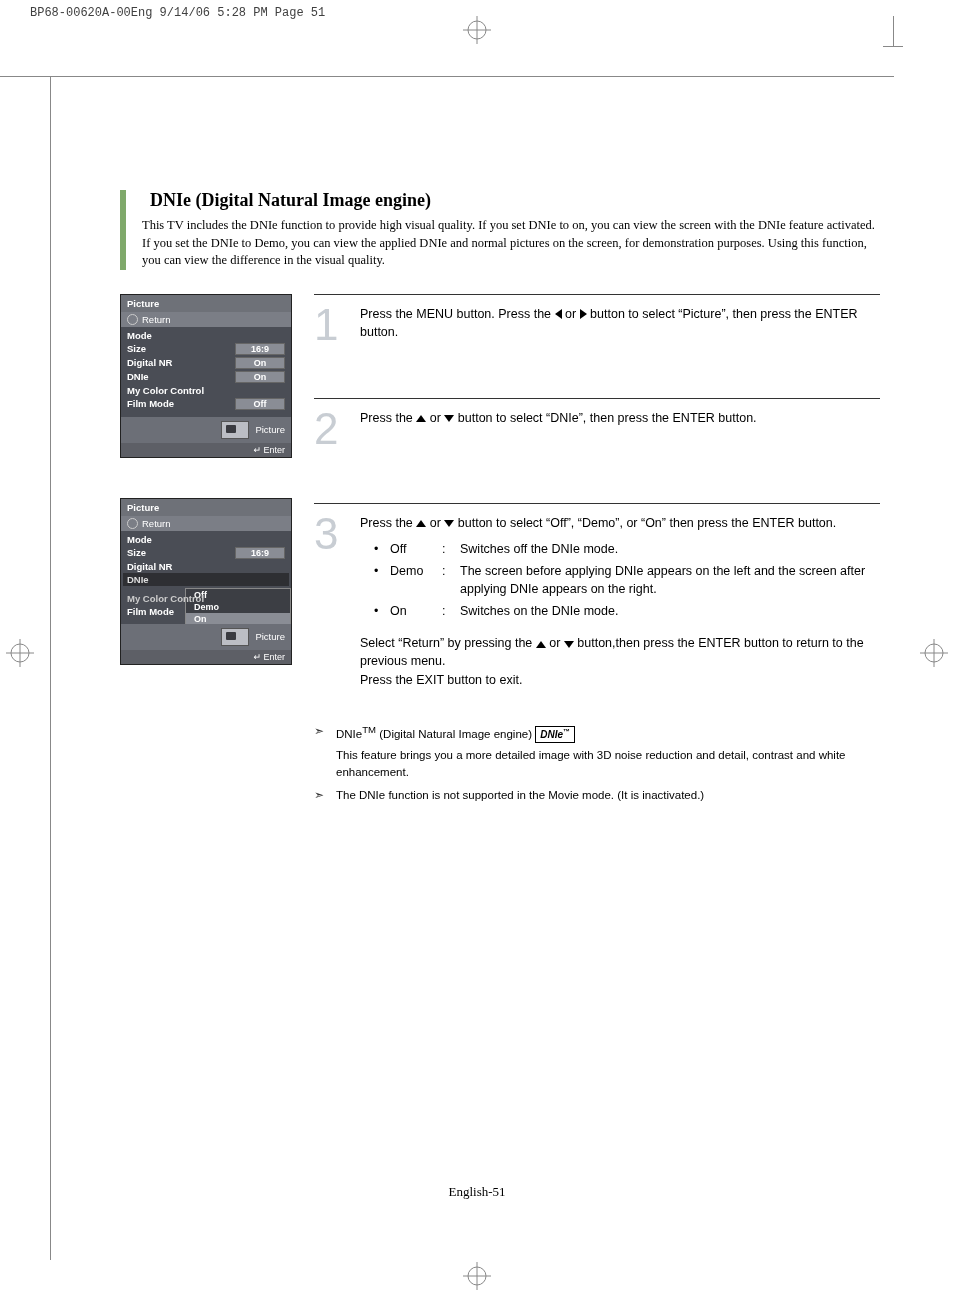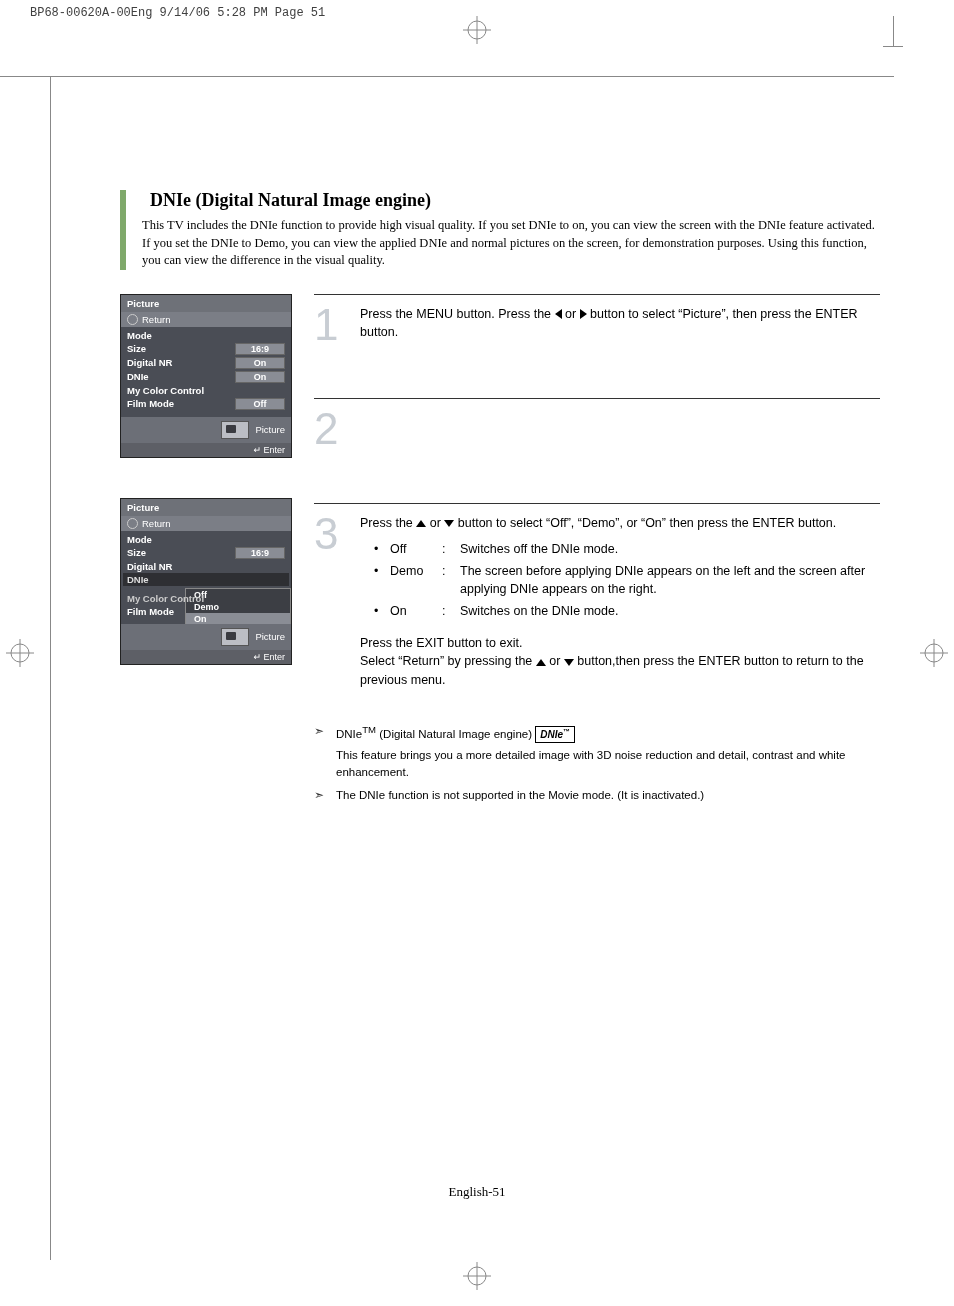--- a/index.html
+++ b/index.html
@@ -247,20 +247,23 @@
 
       <div class="step">
         <div class="step-num">1</div>
         <div class="step-body">
           <span>Press the </span><strong>MENU</strong><span> button. Press the </span><span class="tri tri-l"></span><span> or </span><span class="tri tri-r"></span><span> button to select “Picture”, then press the </span><strong>ENTER</strong><span> button.</span>
         </div>
       </div>
 
       <div class="step" style="margin-top:30px;">
         <div class="step-num">2</div>
+        <div class="step-body">
+          <span>Press the </span><span class="tri tri-u"></span><span> or </span><span class="tri tri-d"></span><span> button to select “DNIe”, then press the </span><strong>ENTER</strong><span> button.</span>
+        </div>
       </div>
 
       <div class="step" style="margin-top:30px;">
         <div class="step-num">3</div>
         <div class="step-body">
           <div>
             <span>Press the </span><span class="tri tri-u"></span><span> or </span><span class="tri tri-d"></span><span> button to select “Off”, “Demo”, or “On” then press the </span><strong>ENTER</strong><span> button.</span>
           </div>
           <div class="opt-table">
             <div class="opt-row">
@@ -276,24 +279,24 @@
                 <span class="opt-desc">The screen before applying DNIe appears on the left and the screen after applying DNIe appears on the right.</span>
               </div>
             <div class="opt-row">
                 <span class="opt-bullet">•</span>
                 <span class="opt-label">On</span>
                 <span class="opt-colon">:</span>
                 <span class="opt-desc">Switches on the DNIe mode.</span>
               </div>
           </div>
           <div>
+            <span>Select “Return” by pressing the </span><span class="tri tri-u"></span><span> or </span><span class="tri tri-d"></span><span> button,then press the </span><strong>ENTER</strong><span> button to return to the previous menu.</span>
+          </div>
+          <div>
             <span>Press the </span><strong>EXIT</strong><span> button to exit.</span>
-          </div>
-          <div>
-            <span>Select “Return” by pressing the </span><span class="tri tri-u"></span><span> or </span><span class="tri tri-d"></span><span> button,then press the </span><strong>ENTER</strong><span> button to return to the previous menu.</span>
           </div>
         </div>
       </div>
 
       <div class="notes">
         <div class="note-row">
           <span class="note-arrow">➣</span>
           <div class="note-body">
             <span>DNIe</span><sup>TM</sup><span> (Digital Natural Image engine) </span><span class="badge"><span>DNIe</span><sup>™</sup></span>
             <div class="note-detail">This feature brings you a more detailed image with 3D noise reduction and detail, contrast and white enhancement.</div>

